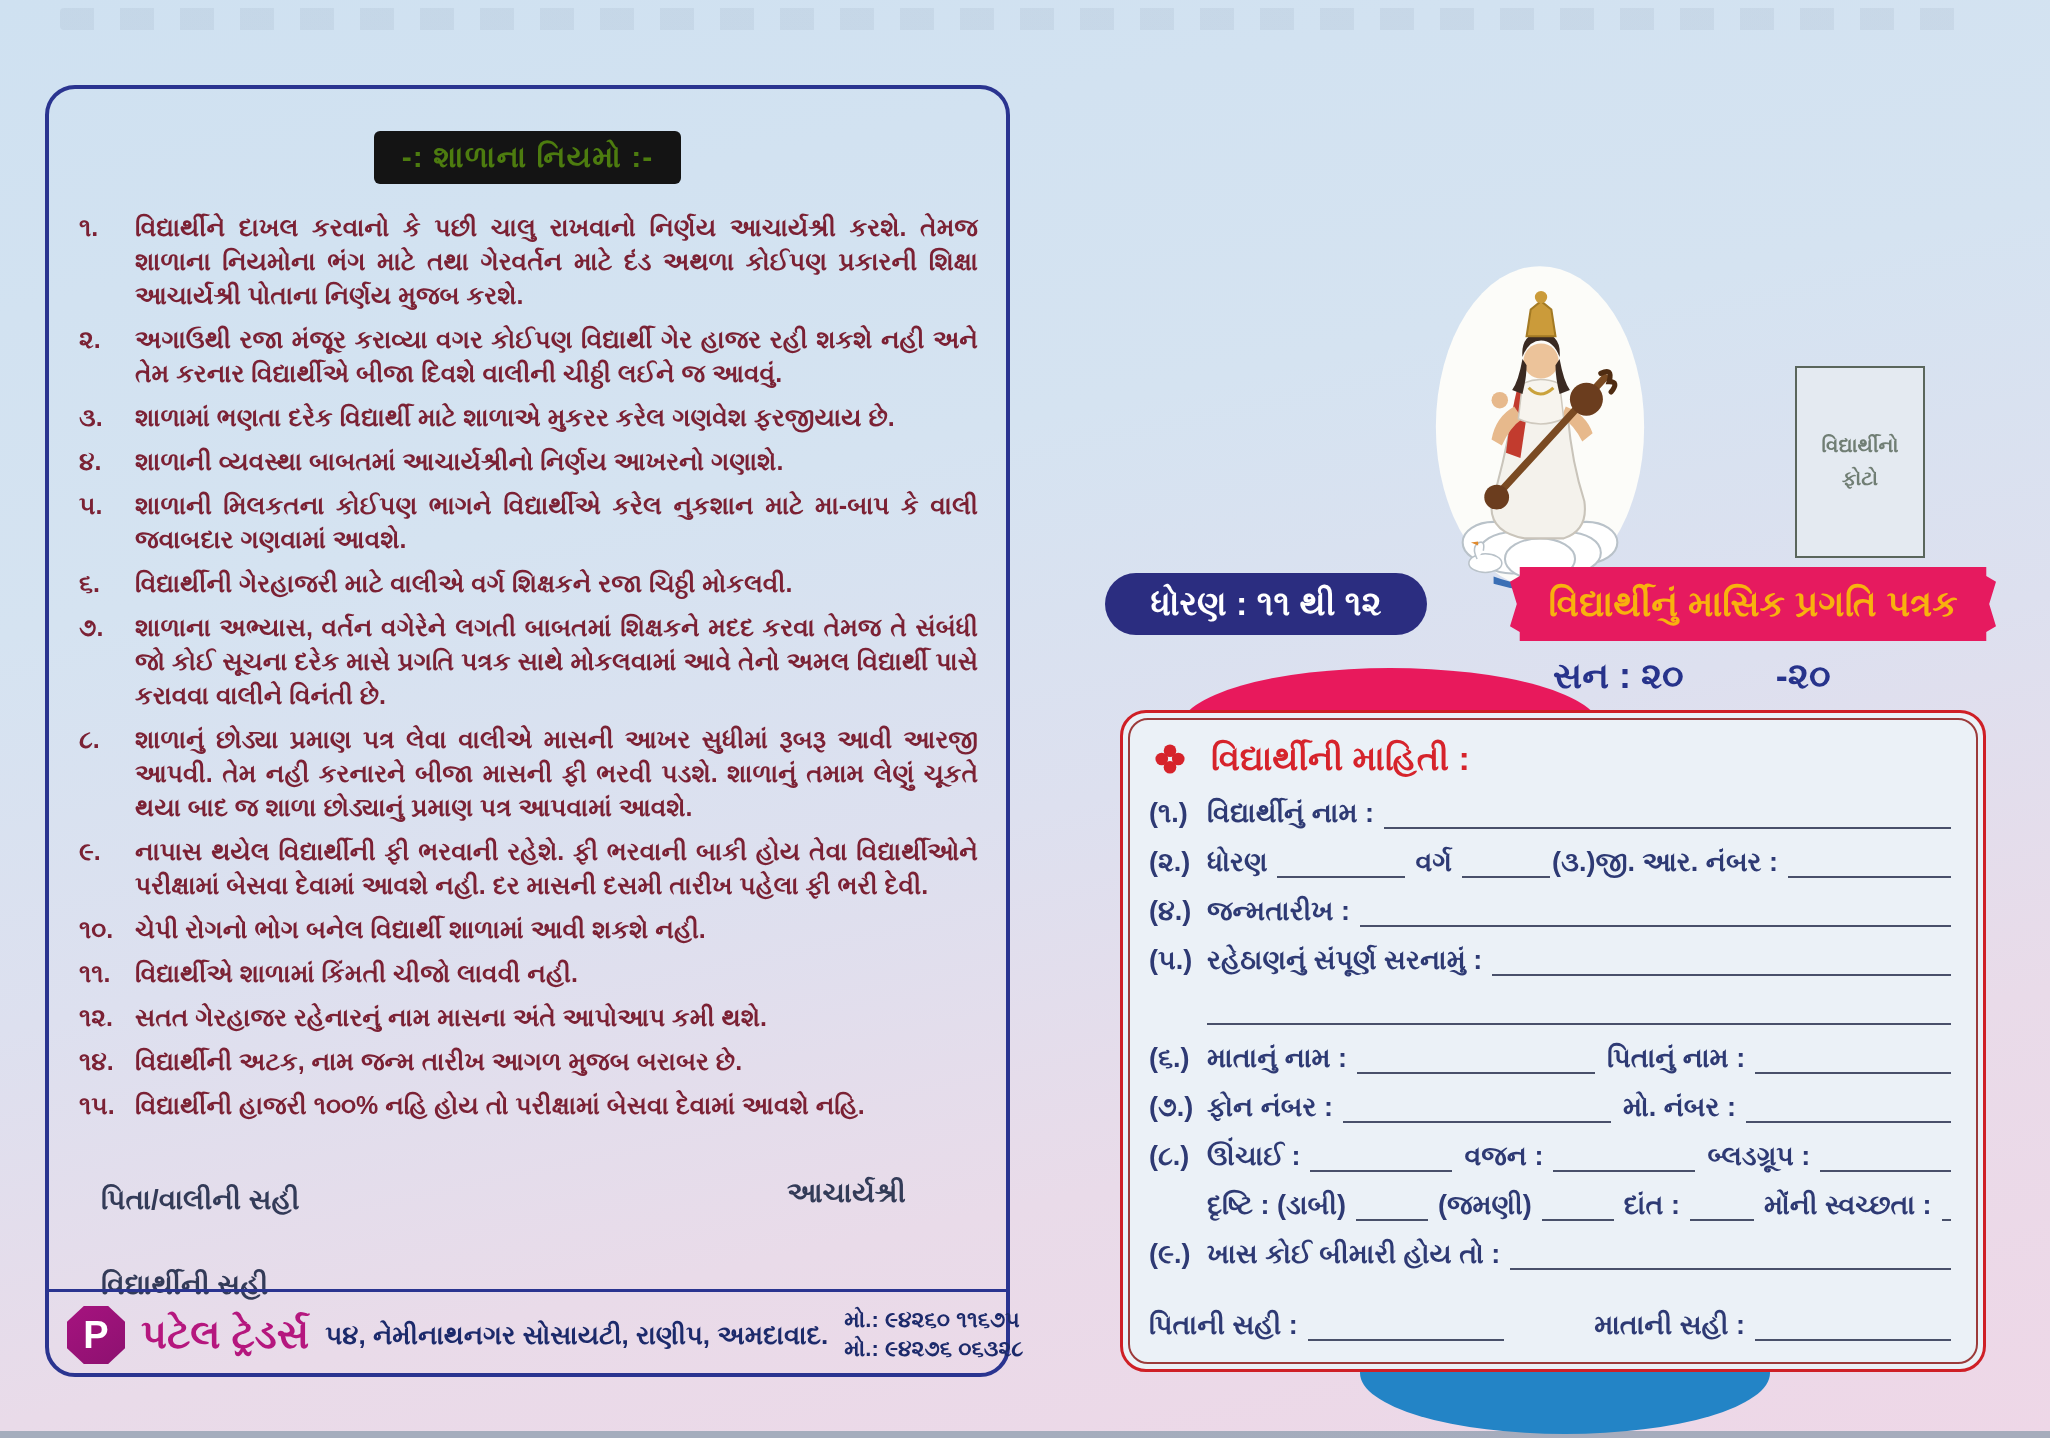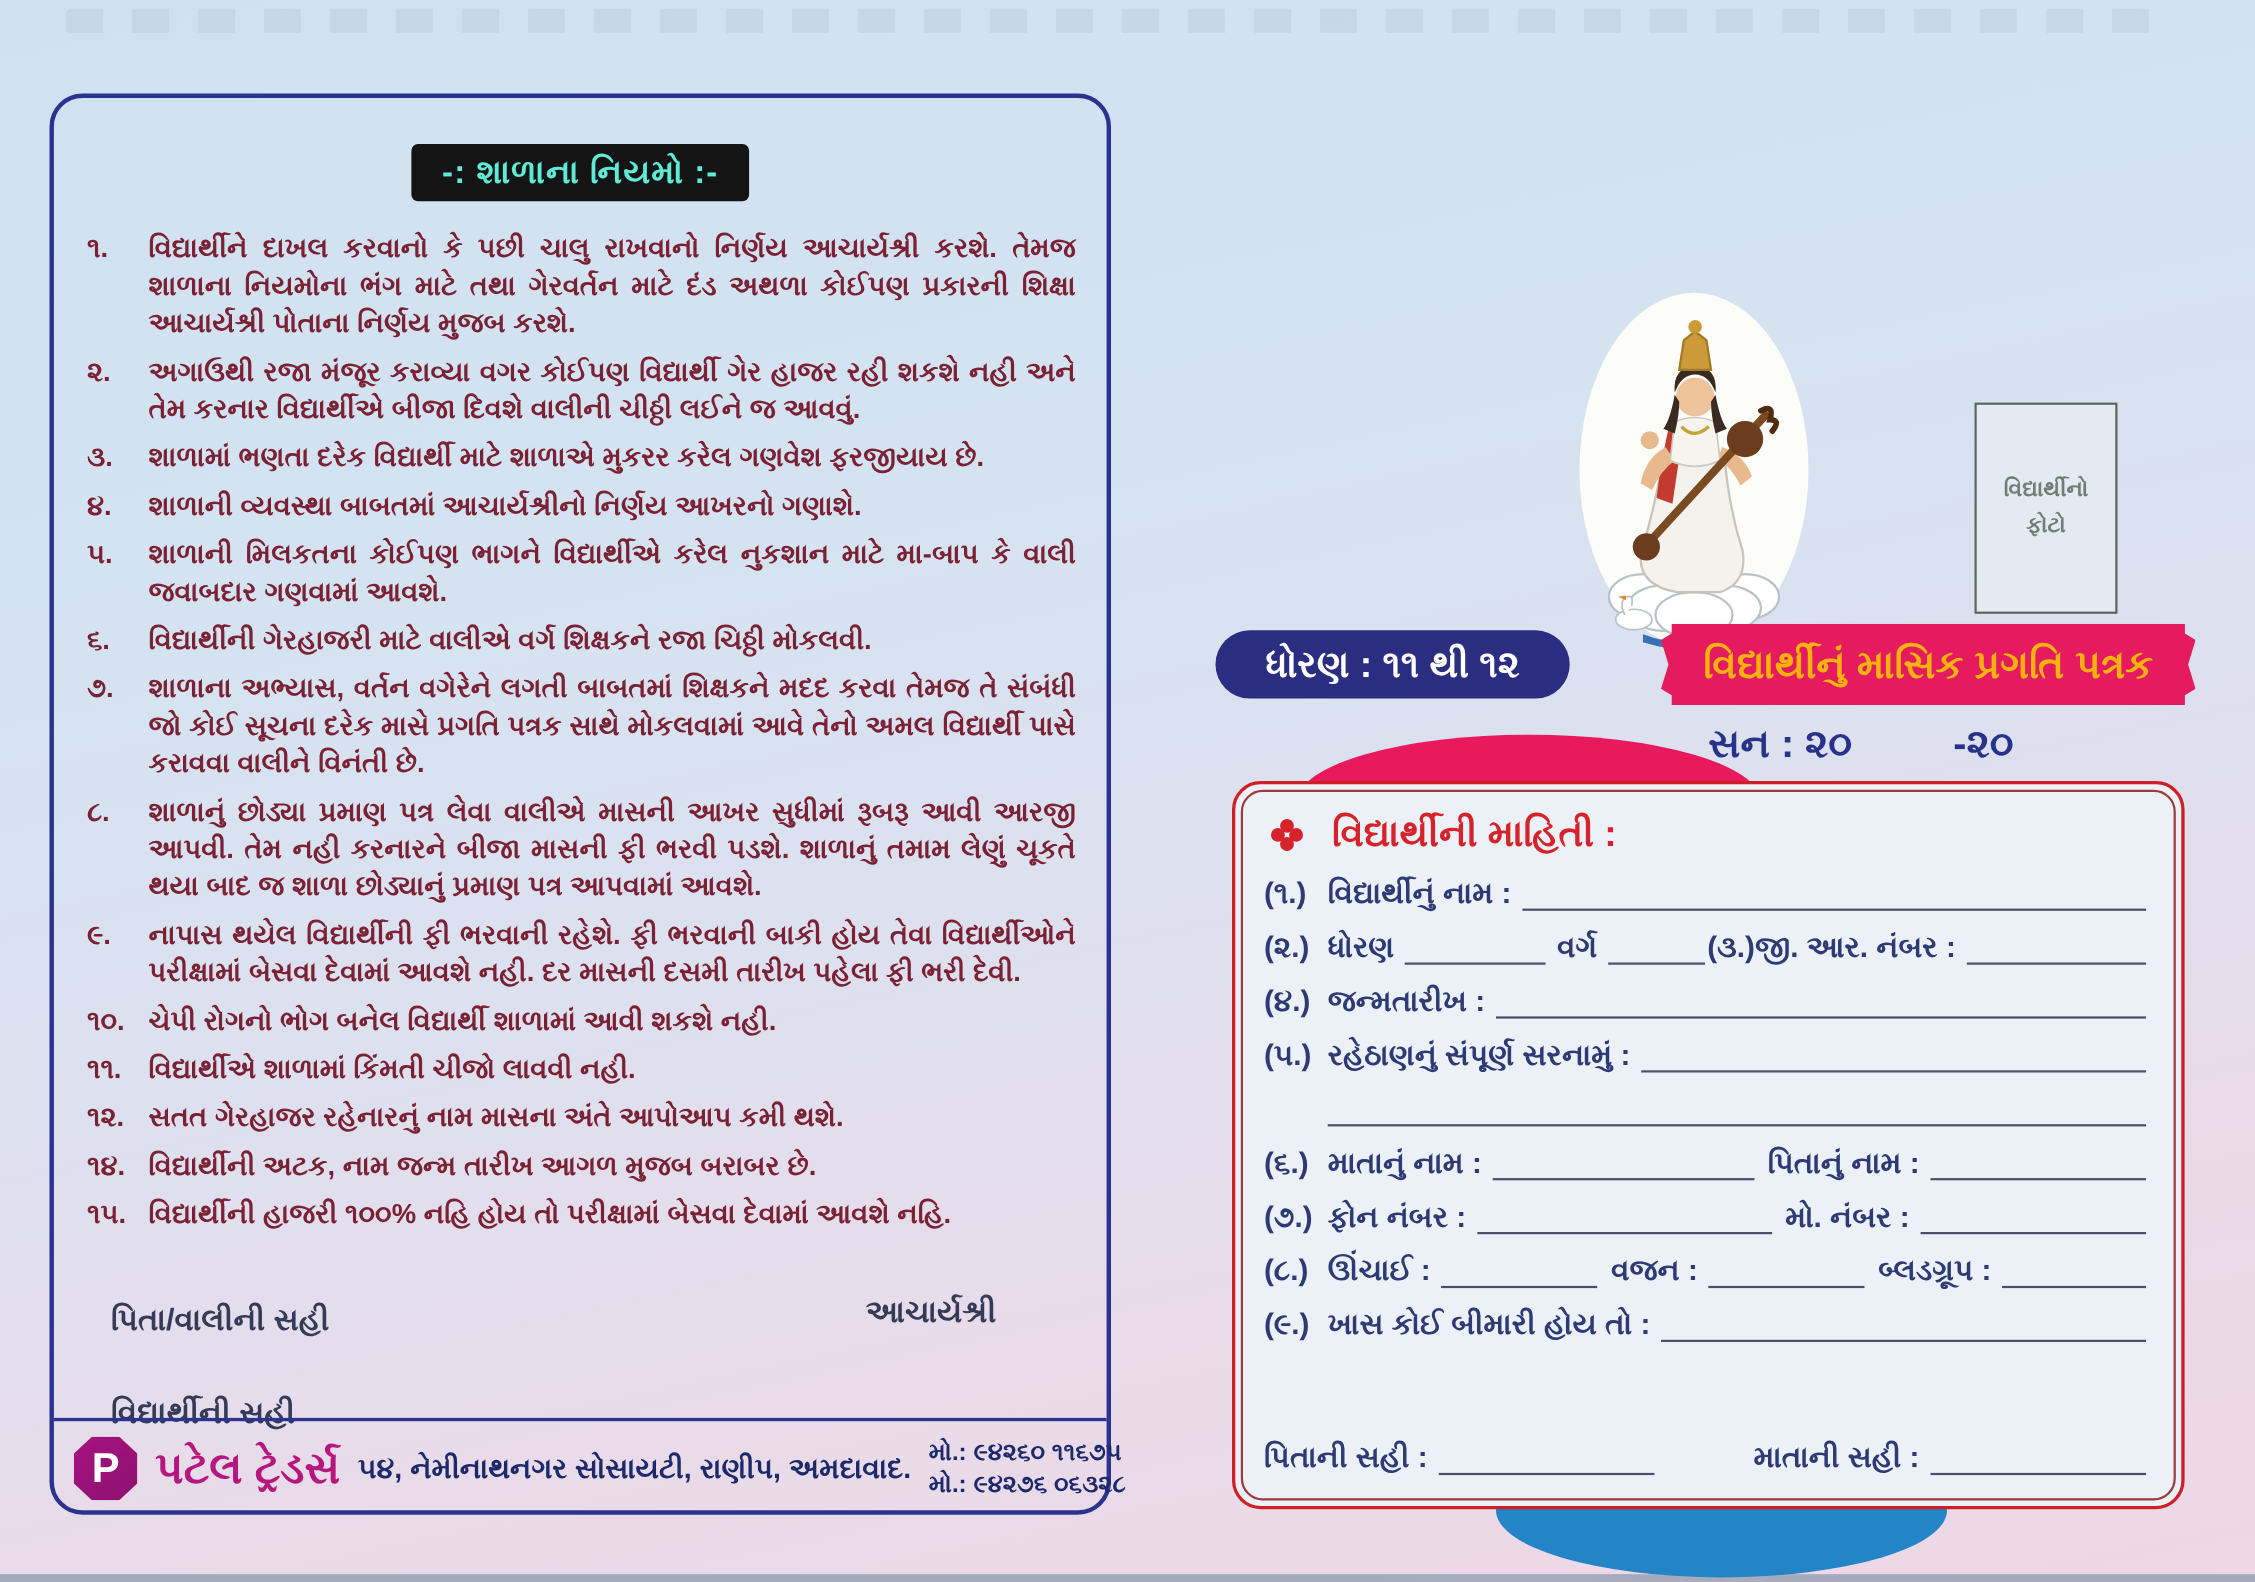--- a/index.html
+++ b/index.html
@@ -24,21 +24,21 @@
   }
 
   
   .rules-panel{
     position:absolute;left:45px;top:85px;width:965px;height:1292px;
     border:4px solid #2a3490;border-radius:30px;
     box-sizing:border-box;
   }
   .rules-heading{
     display:block;margin:42px auto 26px auto;width:max-content;
-    background:#141414;color:#5eead4;
+    background:#141414;color:#4d7c0f;
     font-size:30px;font-weight:700;letter-spacing:1px;
     padding:9px 28px;border-radius:6px;
   }
   .rules-list{padding:0 28px 0 30px;}
   .rule{display:flex;margin-bottom:10px;color:#7b2134;font-weight:700;font-size:25px;line-height:1.36;}
   .rnum{flex:0 0 56px;}
   .rtext{flex:1;text-align:justify;}
   .sig{position:absolute;color:#333b58;font-weight:700;font-size:28px;}
   .sig-parent{left:52px;top:1095px;}
   .sig-principal{left:738px;top:1088px;}
@@ -325,20 +325,30 @@
       <div class="frow">
         <span class="fnum">(૮.)</span>
         <span class="flabel">ઊંચાઈ :</span>
         <span class="fline" style="width:142px"></span>
         <span class="flabel" style="margin-left:12px">વજન :</span>
         <span class="fline" style="width:142px"></span>
         <span class="flabel" style="margin-left:12px">બ્લડગ્રૂપ :</span>
         <span class="fline fl-flex"></span>
       </div>
 
+      <div class="frow indent">
+        <span class="flabel">દૃષ્ટિ : (ડાબી)</span>
+        <span class="fline" style="width:72px"></span>
+        <span class="flabel" style="margin-left:10px">(જમણી)</span>
+        <span class="fline" style="width:72px"></span>
+        <span class="flabel" style="margin-left:10px">દાંત :</span>
+        <span class="fline" style="width:64px"></span>
+        <span class="flabel" style="margin-left:10px">મોંની સ્વચ્છતા :</span>
+        <span class="fline fl-flex"></span>
+      </div>
 
       <div class="frow">
         <span class="fnum">(૯.)</span>
         <span class="flabel">ખાસ કોઈ બીમારી હોય તો :</span>
         <span class="fline fl-flex"></span>
       </div>
 
       <div class="sig-row">
         <span class="flabel">પિતાની સહી :</span>
         <span class="fline" style="width:196px"></span>

